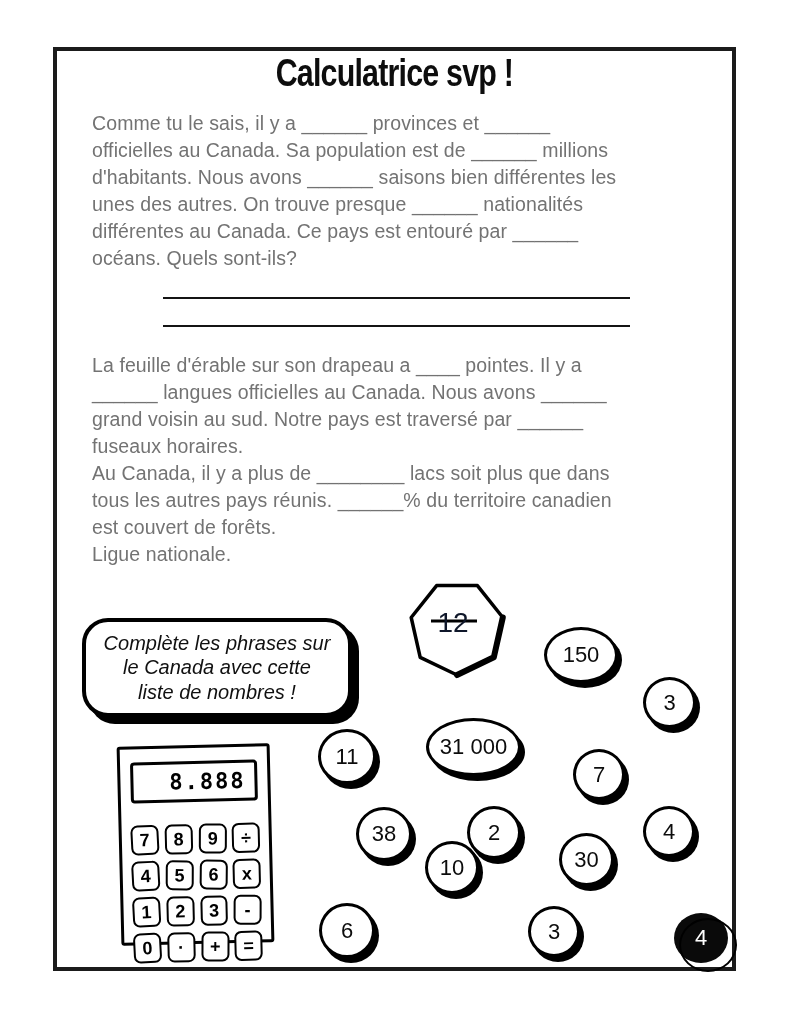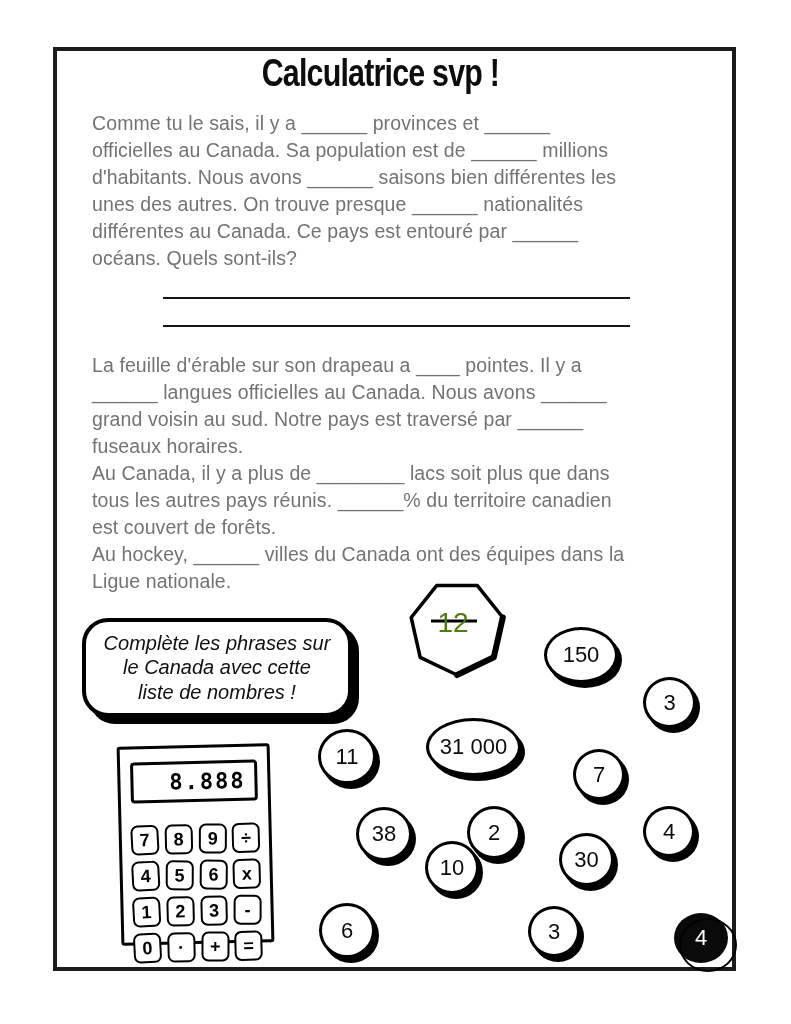--- a/index.html
+++ b/index.html
@@ -7,21 +7,21 @@
   body { font-family:"Liberation Sans", sans-serif; color:#1a1a1a; }
 
   .page { position:relative; width:791px; height:1024px; background:#fff; }
 
   .frame {
     position:absolute; left:53px; top:47px; width:683px; height:924px;
     border:4px solid #1b1b1b; background:#fff;
   }
 
   .title {
-    position:absolute; left:39px; top:52px; width:683px;
+    position:absolute; left:53px; top:52px; width:683px;
     text-align:center; font-weight:bold; font-size:38px; line-height:42px;
     letter-spacing:-1px; color:#0d0d0d;
   }
   .title span { display:inline-block; transform:scaleX(0.8); transform-origin:center; white-space:nowrap; }
 
   .para { position:absolute; left:92px; width:620px; }
   .para .line {
     white-space:nowrap; font-size:19.5px; line-height:27px; height:27px;
     color:#737373; letter-spacing:0.1px;
   }
@@ -77,21 +77,21 @@
   .num-bubble {
     position:absolute; background:#fff; border:3px solid #000; border-radius:50%;
     box-shadow:4px 5px 0 #000;
     display:flex; align-items:center; justify-content:center;
     font-size:22px; color:#0c0c0c; z-index:2; white-space:nowrap;
   }
 
   .heptagon-wrap { position:absolute; left:405px; top:577px; width:104px; height:104px; z-index:2; }
   .heptagon-label {
     position:absolute; left:0; top:30px; width:96px; text-align:center;
-    font-size:28px; color:#4d7c0f;
+    font-size:28px; color:#0f172a;
   }
 
   .page-badge {
     position:absolute; left:674px; top:913px; width:54px; height:50px;
     background:#0a0a0a; border-radius:50%;
     display:flex; align-items:center; justify-content:center;
     color:#fff; font-size:22px; z-index:4;
   }
   .page-badge::after {
     content:""; position:absolute; left:5px; top:5px; width:54px; height:50px;
@@ -122,21 +122,20 @@
   <div class="answer-line l2"></div>
 
   <div class="para para-body">
     <div class="line">La feuille d'érable sur son drapeau a ____ pointes. Il y a</div>
     <div class="line">______ langues officielles au Canada. Nous avons ______</div>
     <div class="line">grand voisin au sud. Notre pays est traversé par ______</div>
     <div class="line">fuseaux horaires.</div>
     <div class="line">Au Canada, il y a plus de ________ lacs soit plus que dans</div>
     <div class="line">tous les autres pays réunis. ______% du territoire canadien</div>
     <div class="line">est couvert de forêts.</div>
-    <div class="line">Au hockey, ______ villes du Canada ont des équipes dans la</div>
     <div class="line">Ligue nationale.</div>
   </div>
 
   <div class="speech-bubble">
     <div class="bline">Complète les phrases sur</div>
     <div class="bline">le Canada avec cette</div>
     <div class="bline">liste de nombres !</div>
   </div>
 
   <div class="calculator">

